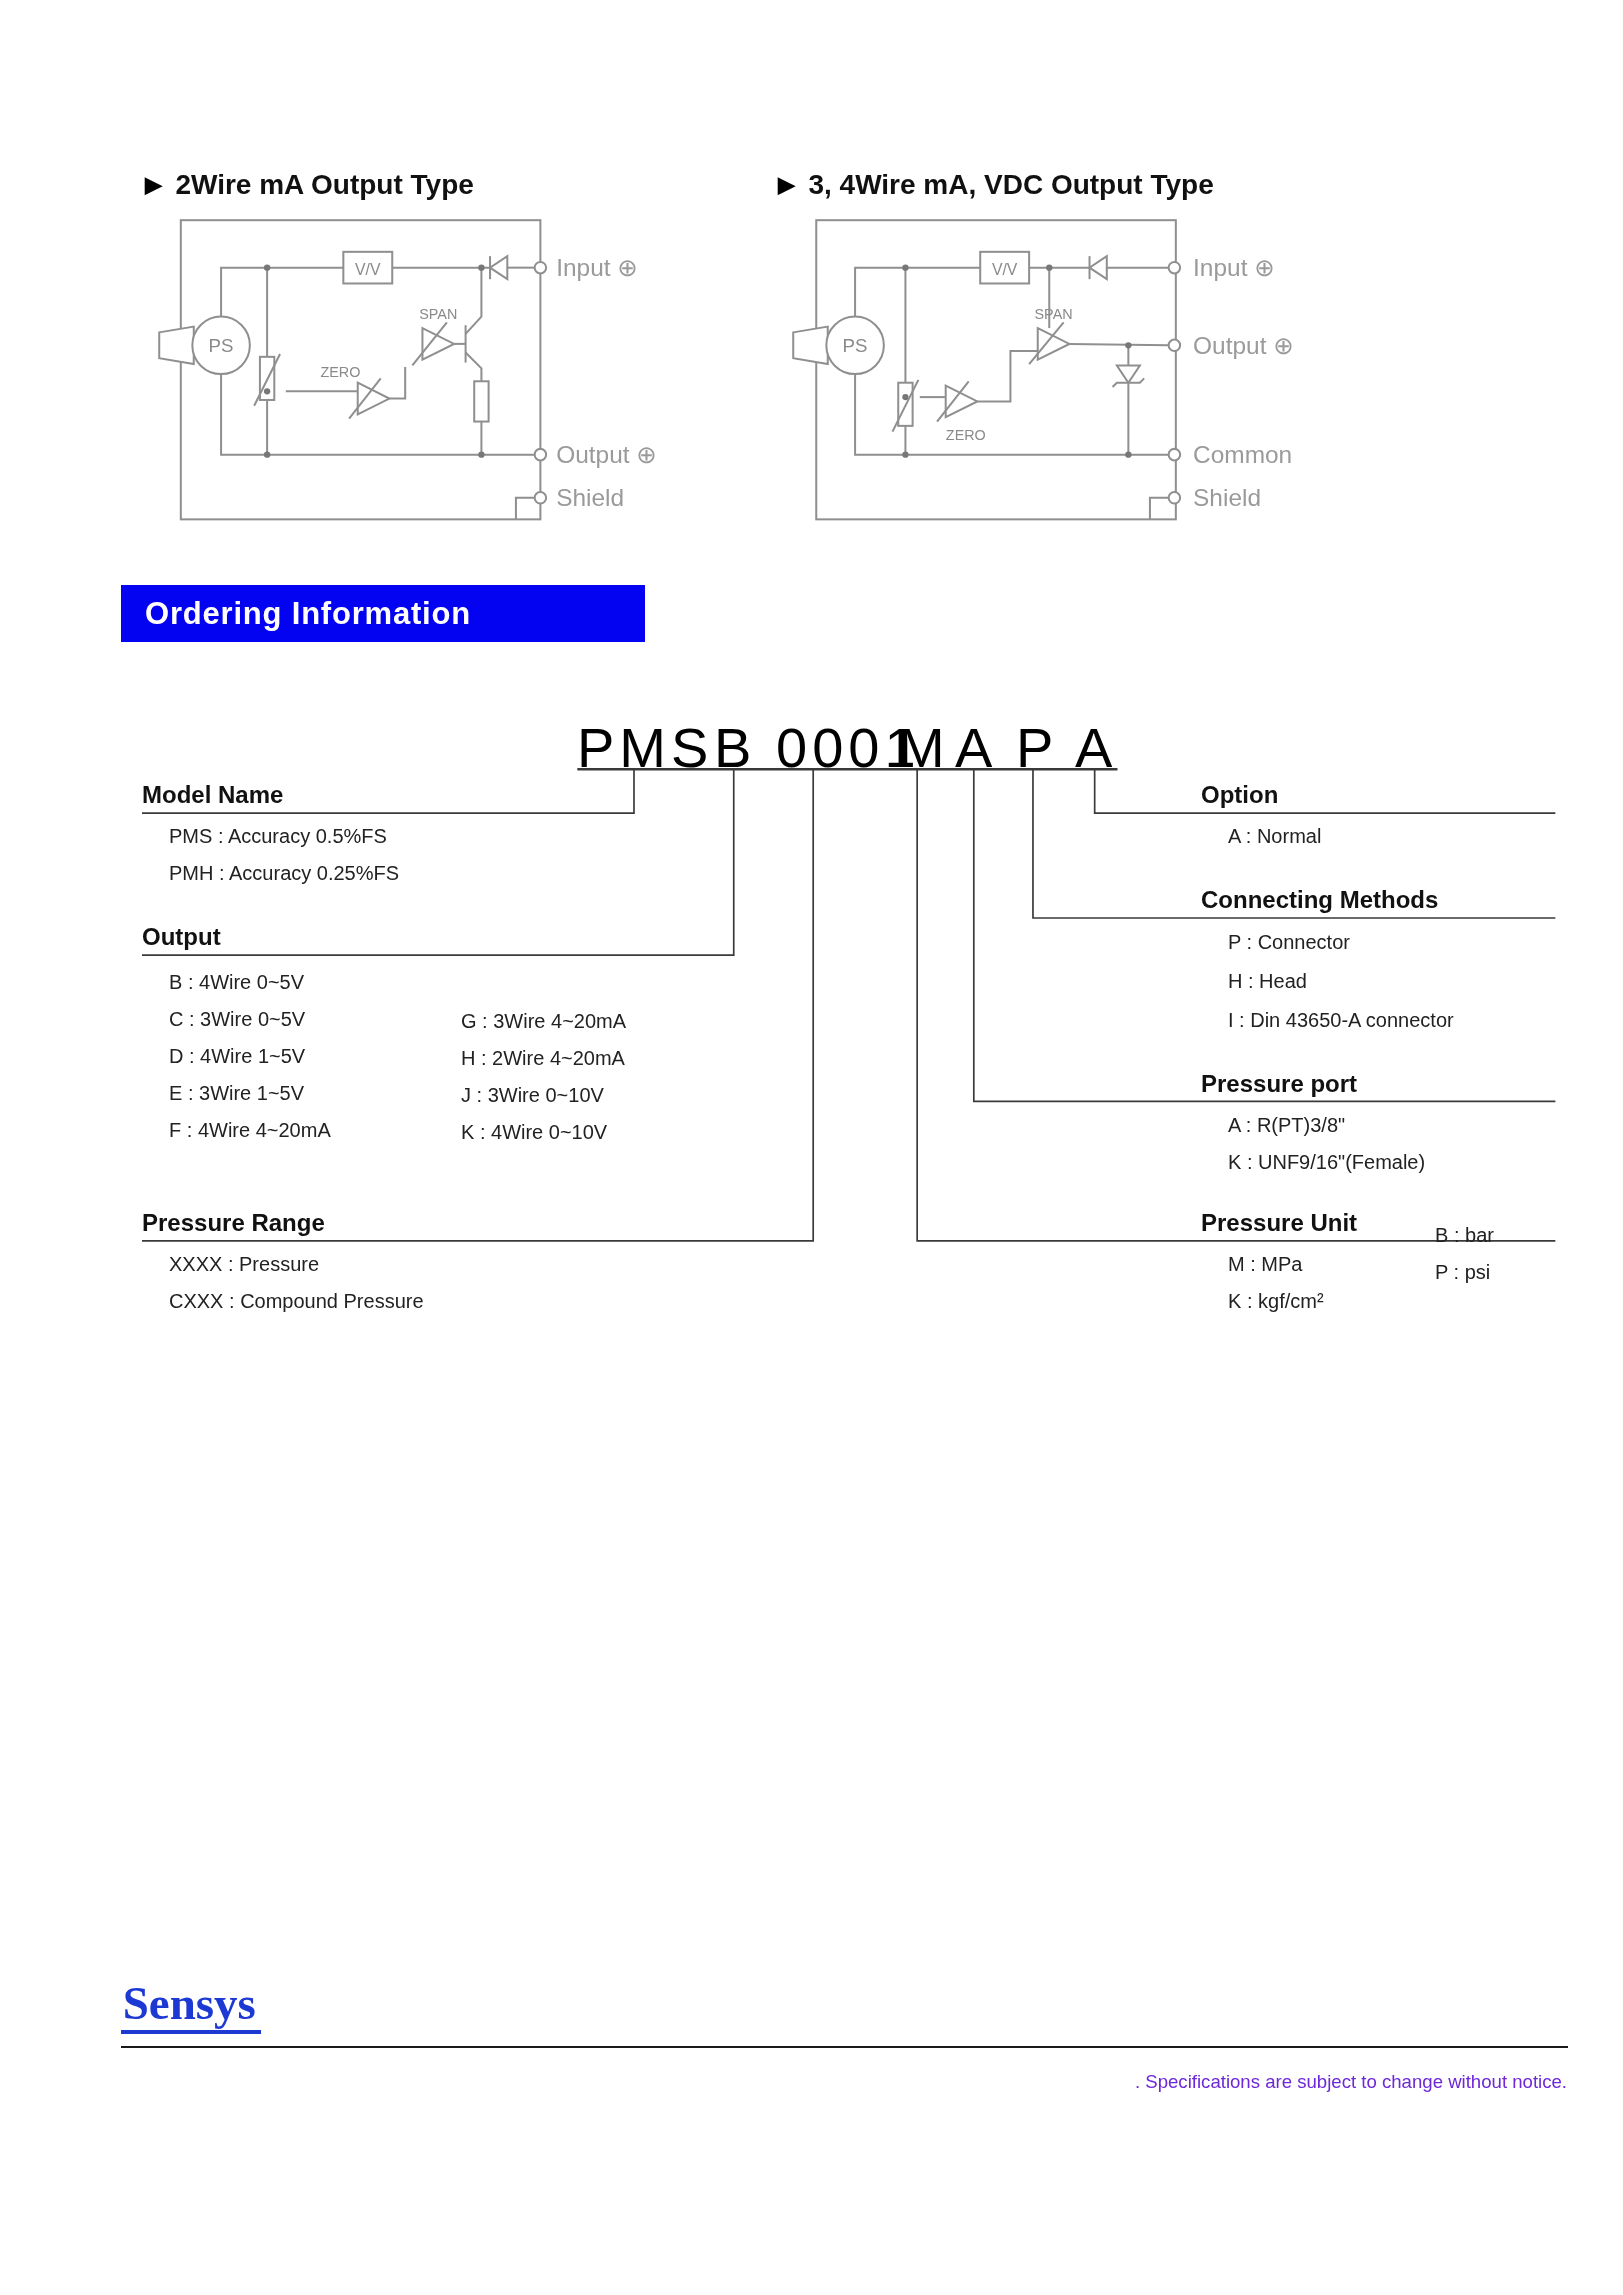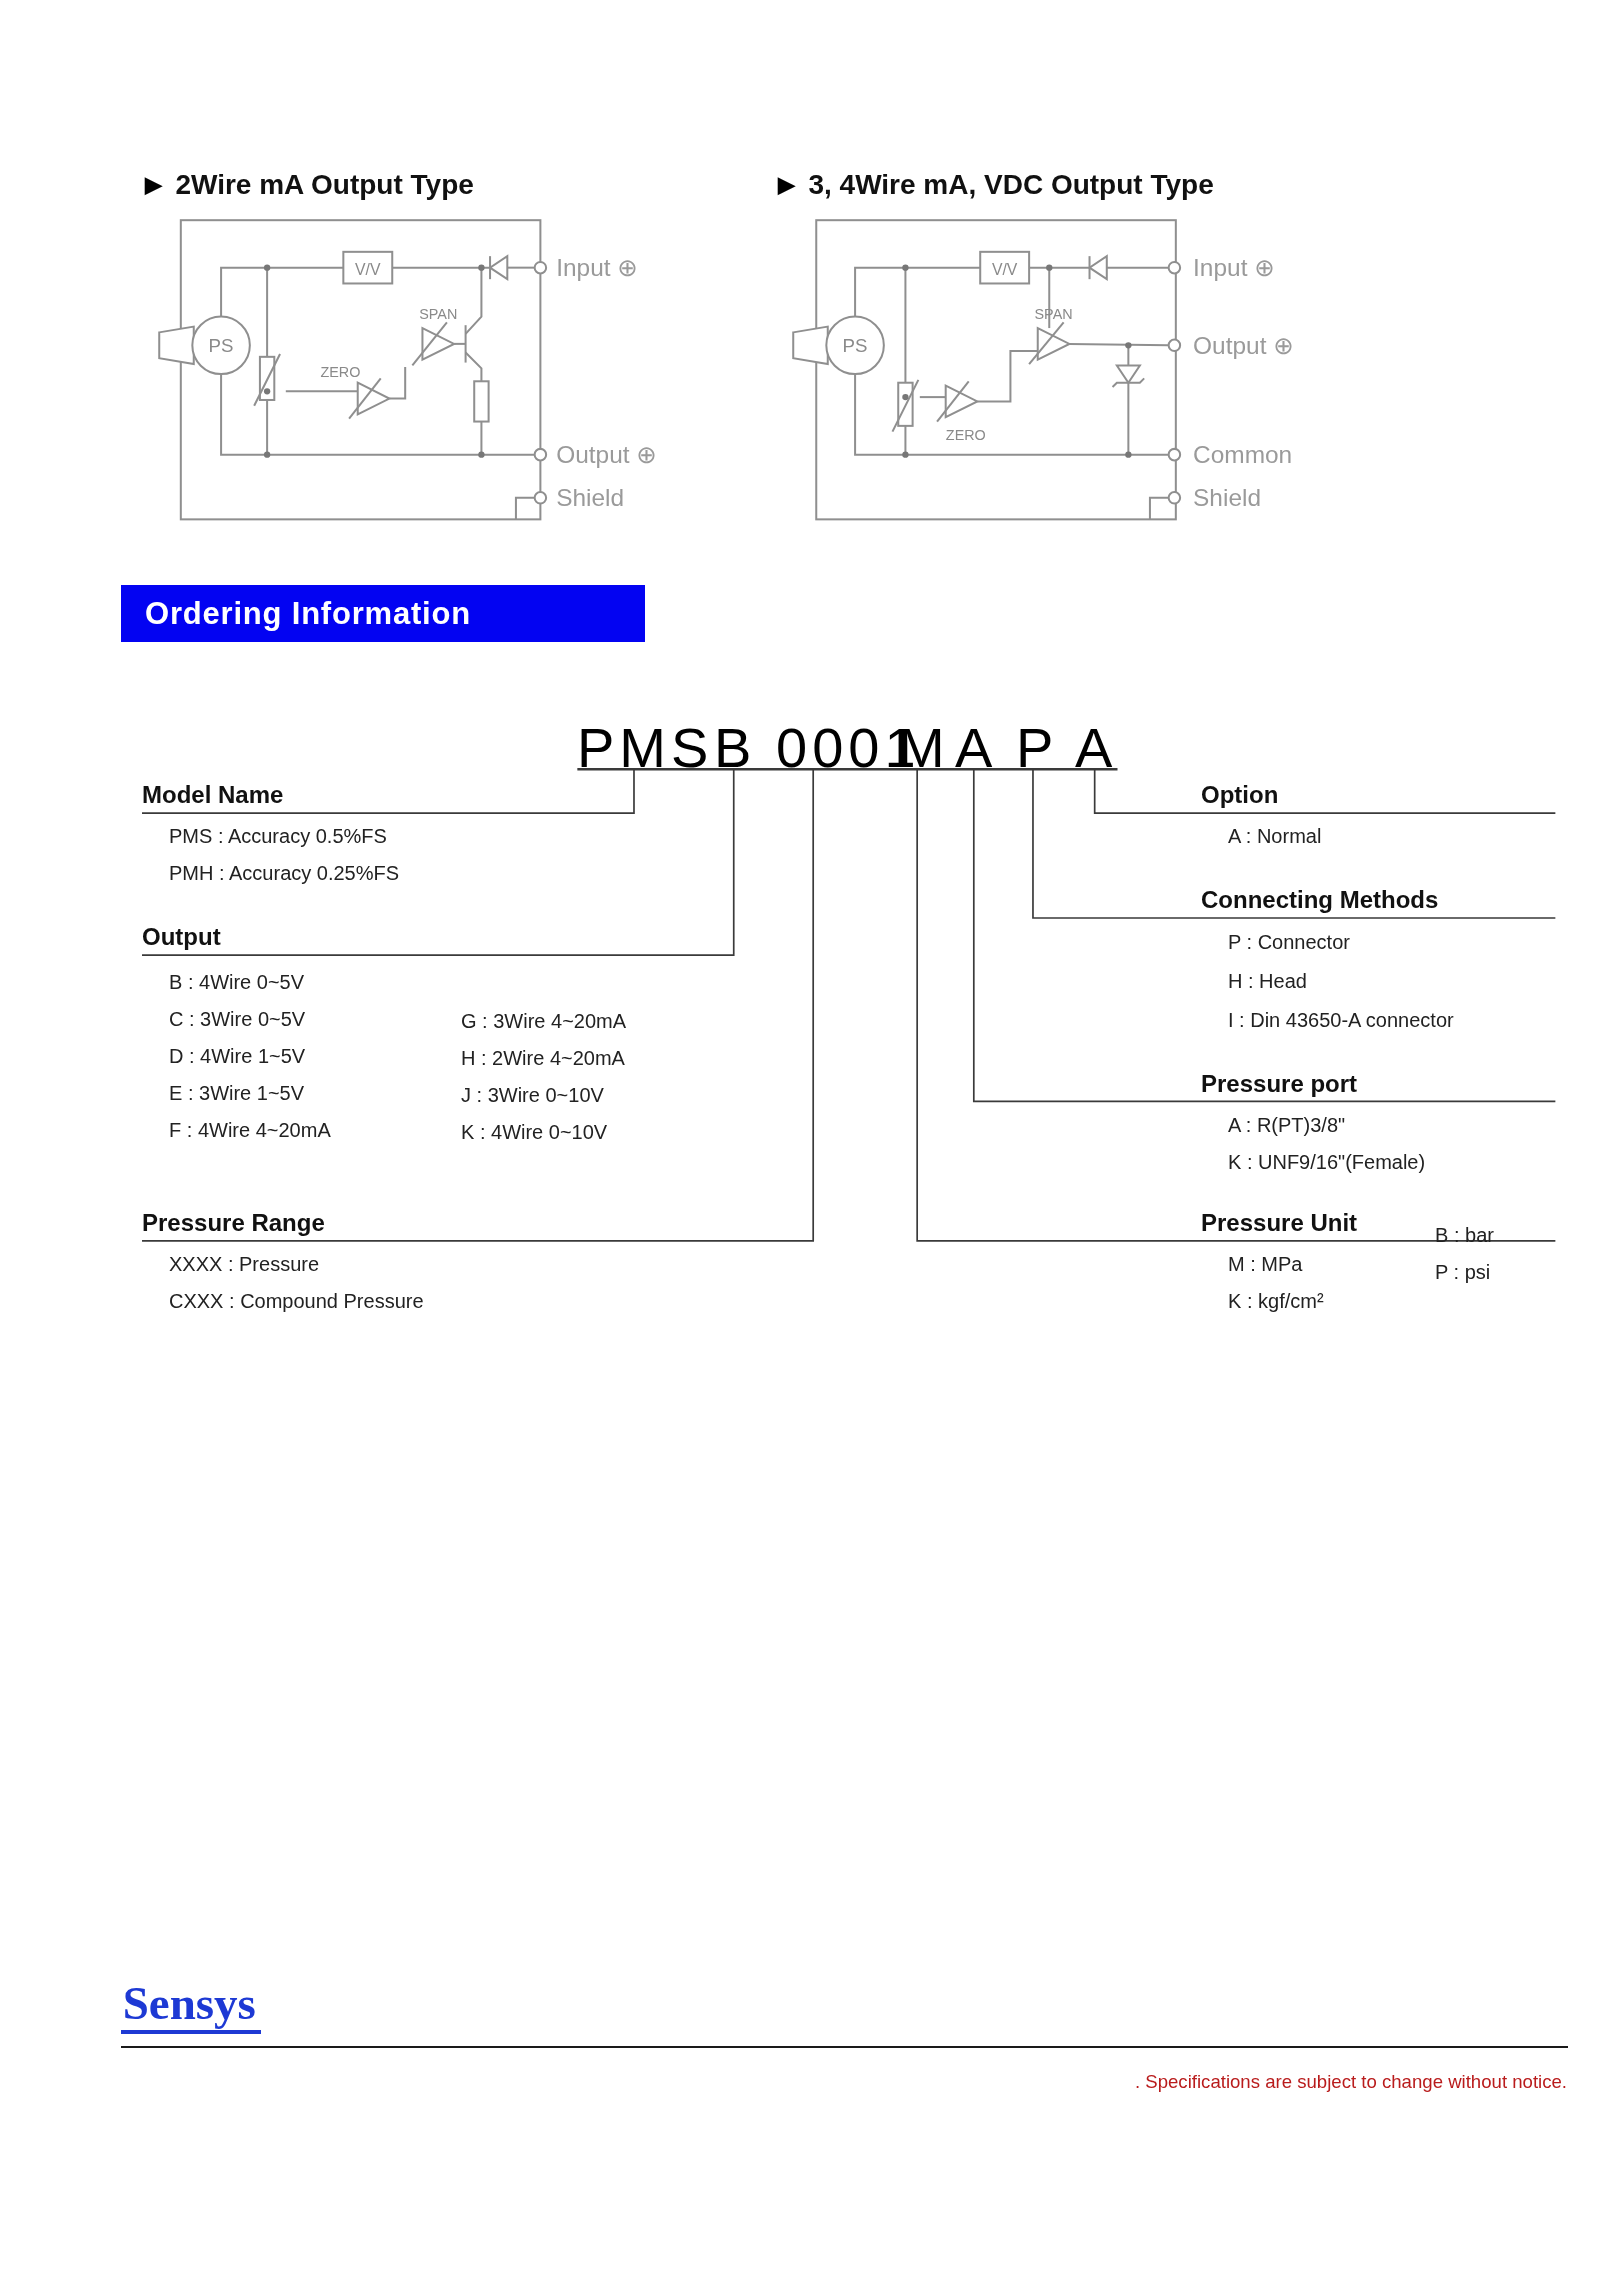--- a/index.html
+++ b/index.html
@@ -18,21 +18,21 @@
   .circuit{position:absolute;}
   .circuit text{font-family:"Liberation Sans", sans-serif;}
   .pn-letter{font-size:56px;font-weight:normal;color:#000;letter-spacing:5px;}
   .sec-h{font-size:24px;font-weight:bold;color:#111;}
   .sec-items{font-size:20px;color:#222;line-height:37px;white-space:nowrap;}
   .footer-rule{width:1447px;border-top:2.5px solid #1a1a1a;}
   .logo{
     font-family:"Liberation Serif", serif;font-size:47px;font-weight:bold;color:#1d39d4;
     border-bottom:4.2px solid #1d39d4;padding:0 5px 1.7px 1.7px;letter-spacing:0px;line-height:49px;
   }
-  .footer-note{font-size:18.6px;color:#b91c1c;}
+  .footer-note{font-size:18.6px;color:#6d28d9;}
   svg.lines{pointer-events:none;}
 </style>
 </head>
 <body>
 
 <div class="page">
 
 
   <div class="abs diagram-title" style="left:145px;top:169px;">
     <span class="arrow">▶</span>

